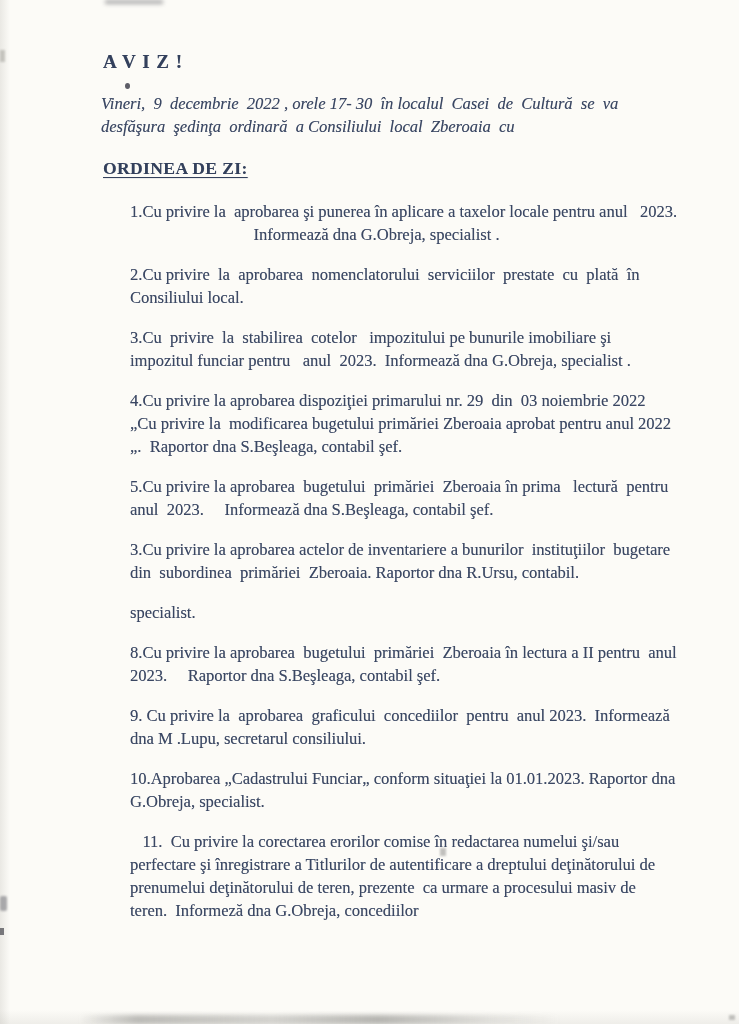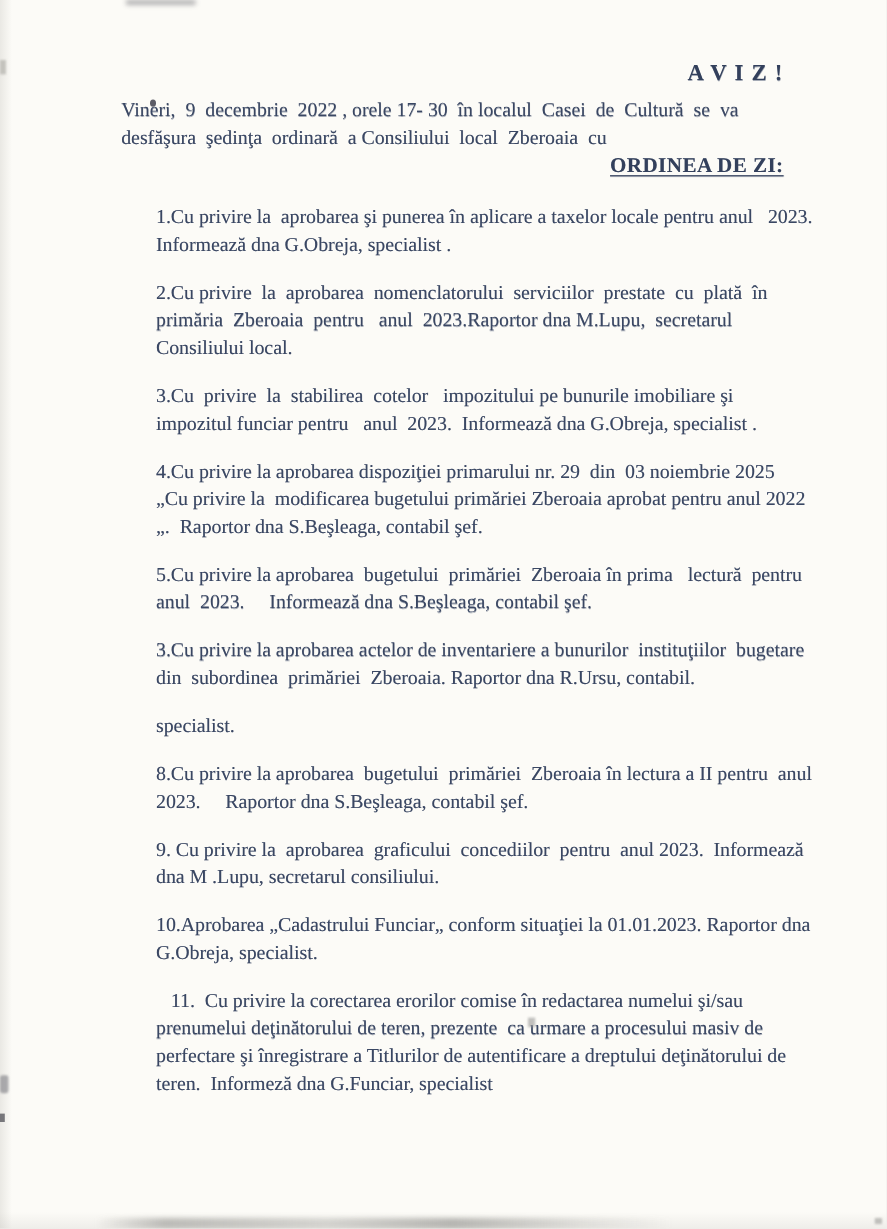--- a/index.html
+++ b/index.html
@@ -27,54 +27,57 @@
     background:
       linear-gradient(90deg, rgba(150,148,140,0.18) 0px, rgba(150,148,140,0) 10px),
       linear-gradient(0deg, rgba(140,138,132,0.12) 0px, rgba(140,138,132,0) 14px);
   }
   .content {
     position: relative;
     padding: 50px 56px 0 103px;
     box-sizing: border-box;
   }
   .doc-title {
-    text-align: right;
+    text-align: left;
     font-weight: bold;
     font-size: 19px;
     line-height: 24px;
     letter-spacing: 1px;
-    margin: 0 30px 6px 0;
+    margin: 0 30px 18px 0;
     color: #33405c;
     font-family: Liberation Serif, serif;
   }
   .intro {
+    margin-bottom: 19px;
     margin-left: -2px;
+    font-style: italic;
   }
   .line {
     white-space: pre-wrap;
     font-size: 16.5px;
     line-height: 23px;
   }
   .agenda-heading {
-    text-align: right;
+    text-align: left;
     font-weight: bold;
     font-size: 17.5px;
     line-height: 23px;
     text-decoration: underline;
     text-underline-offset: 3px;
     letter-spacing: 0.4px;
     margin: 0 30px 20px 0;
     color: #33405c;
   }
   .agenda-item {
     margin-bottom: 17px;
     margin-left: 27px;
   }
   
   .agenda-item:first-child .line:nth-child(2) {
+    text-align: center;
     padding-right: 60px;
   }
   
   .artifact {
     position: absolute;
     pointer-events: none;
   }
   .a-top-smudge {
     left: 105px; top: 0; width: 58px; height: 4px;
     background: #6a6a70; filter: blur(2px); opacity: 0.55;
@@ -129,29 +132,28 @@
 
     <div class="agenda-heading">ORDINEA DE ZI:</div>
 
     <div id="agenda-list">
         <div class="agenda-item">
           <div class="line">1.Cu privire la  aprobarea şi punerea în aplicare a taxelor locale pentru anul   2023.</div>
           <div class="line">Informează dna G.Obreja, specialist .</div>
         </div>
         <div class="agenda-item">
           <div class="line">2.Cu privire  la  aprobarea  nomenclatorului  serviciilor  prestate  cu  plată  în</div>
-          <div class="line">primăria  Zberoaia  pentru   anul  2023.Raportor dna M.Lupu,  secretarul</div>
           <div class="line">Consiliului local.</div>
         </div>
         <div class="agenda-item">
           <div class="line">3.Cu  privire  la  stabilirea  cotelor   impozitului pe bunurile imobiliare şi</div>
           <div class="line">impozitul funciar pentru   anul  2023.  Informează dna G.Obreja, specialist .</div>
         </div>
         <div class="agenda-item">
-          <div class="line">4.Cu privire la aprobarea dispoziţiei primarului nr. 29  din  03 noiembrie 2025</div>
+          <div class="line">4.Cu privire la aprobarea dispoziţiei primarului nr. 29  din  03 noiembrie 2022</div>
           <div class="line">„Cu privire la  modificarea bugetului primăriei Zberoaia aprobat pentru anul 2022</div>
           <div class="line">„.  Raportor dna S.Beşleaga, contabil şef.</div>
         </div>
         <div class="agenda-item">
           <div class="line">5.Cu privire la aprobarea  bugetului  primăriei  Zberoaia în prima   lectură  pentru</div>
           <div class="line">anul  2023.     Informează dna S.Beşleaga, contabil şef.</div>
         </div>
         <div class="agenda-item">
           <div class="line">3.Cu privire la aprobarea actelor de inventariere a bunurilor  instituţiilor  bugetare</div>
           <div class="line">din  subordinea  primăriei  Zberoaia. Raportor dna R.Ursu, contabil.</div>
@@ -166,23 +168,23 @@
         <div class="agenda-item">
           <div class="line">9. Cu privire la  aprobarea  graficului  concediilor  pentru  anul 2023.  Informează</div>
           <div class="line">dna M .Lupu, secretarul consiliului.</div>
         </div>
         <div class="agenda-item">
           <div class="line">10.Aprobarea „Cadastrului Funciar„ conform situaţiei la 01.01.2023. Raportor dna</div>
           <div class="line">G.Obreja, specialist.</div>
         </div>
         <div class="agenda-item">
           <div class="line">   11.  Cu privire la corectarea erorilor comise în redactarea numelui şi/sau</div>
+          <div class="line">perfectare şi înregistrare a Titlurilor de autentificare a dreptului deţinătorului de</div>
           <div class="line">prenumelui deţinătorului de teren, prezente  ca urmare a procesului masiv de</div>
-          <div class="line">perfectare şi înregistrare a Titlurilor de autentificare a dreptului deţinătorului de</div>
-          <div class="line">teren.  Informeză dna G.Funciar, specialist</div>
+          <div class="line">teren.  Informeză dna G.Obreja, concediilor</div>
         </div>
       </div>
   </div>
 
   <div class="artifact a-top-smudge"></div>
   <div class="artifact a-dot"></div>
   <div class="artifact a-left-mark-1"></div>
   <div class="artifact a-left-mark-2"></div>
   <div class="artifact a-left-mark-3"></div>
   <div class="artifact a-speck-mid"></div>

